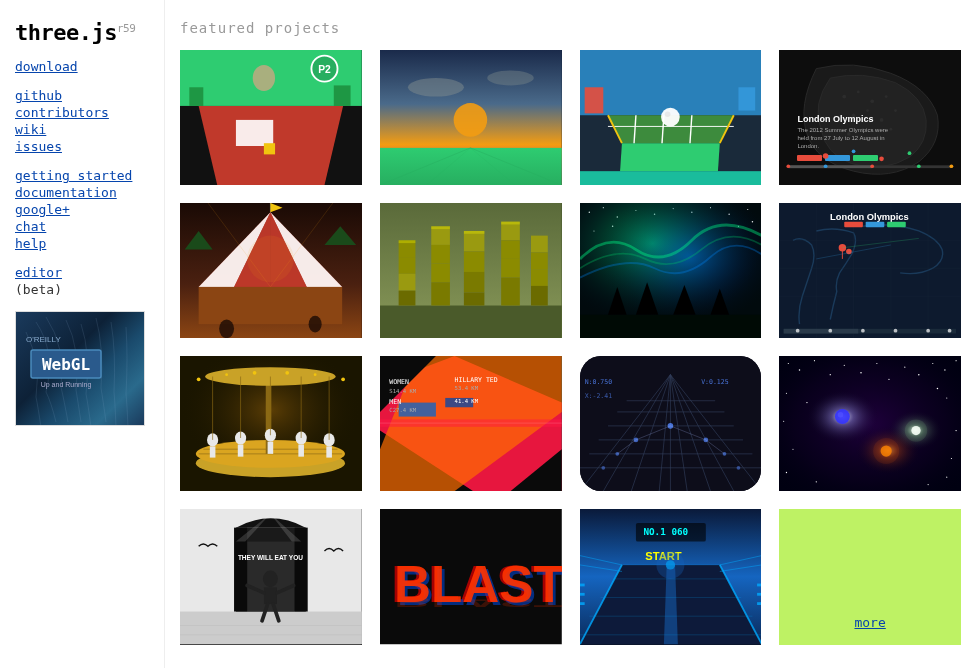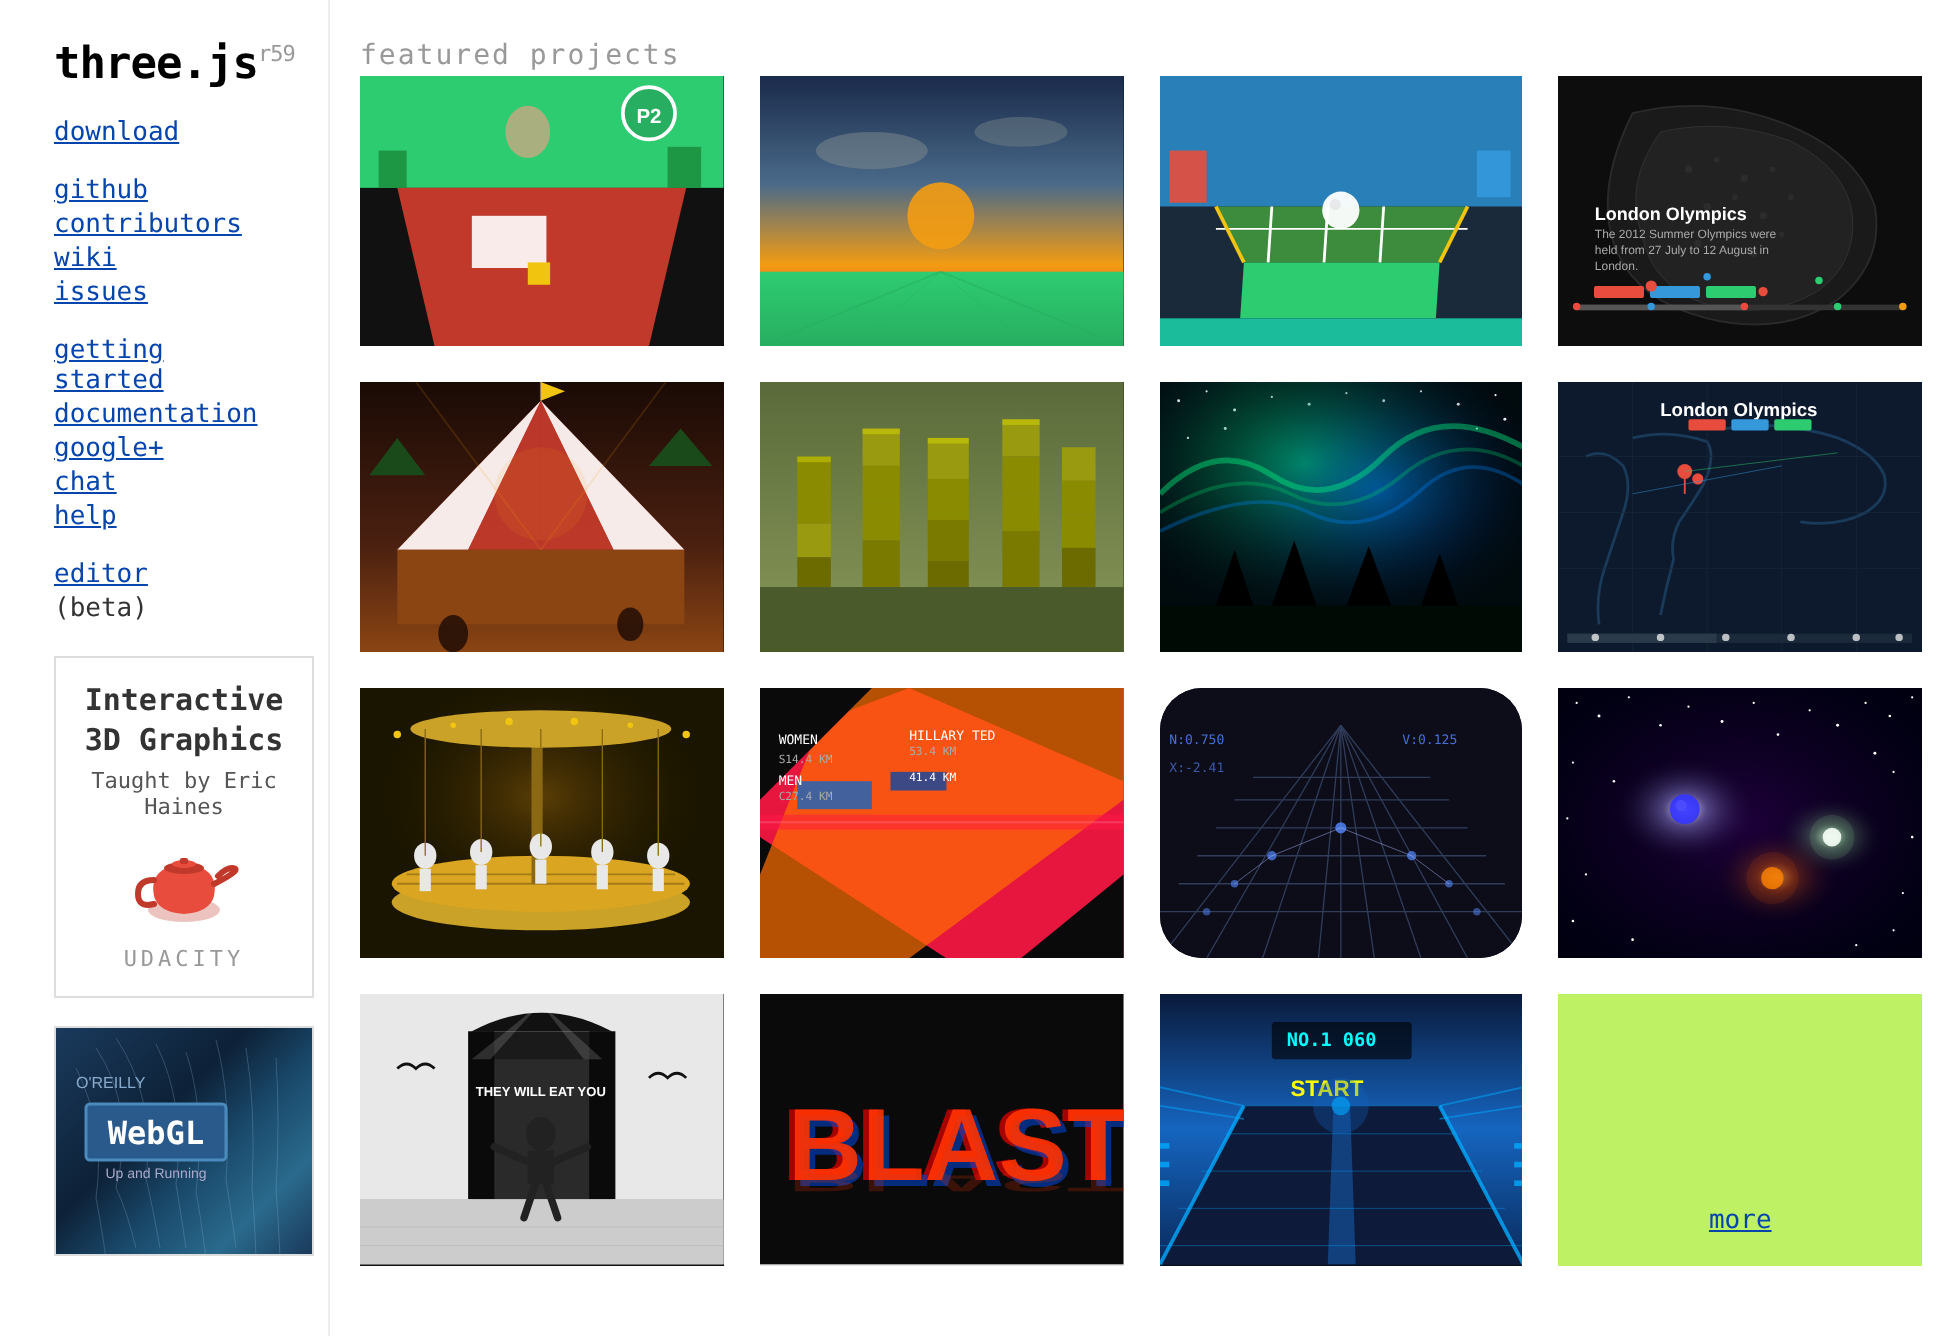--- a/index.html
+++ b/index.html
@@ -14,21 +14,21 @@
       text-decoration: underline;
       cursor: pointer;
     }
     .layout {
       display: flex;
       min-height: 668px;
     }
     .sidebar {
       width: 165px;
       min-width: 165px;
-      padding: 20px 27px;
+      padding: 20px 15px;
       border-right: 1px solid #eee;
       flex-shrink: 0;
     }
     .sidebar-title {
       font-size: 22px;
       font-weight: bold;
       color: #000;
       letter-spacing: -0.5px;
       margin-bottom: 2px;
     }
@@ -87,21 +87,21 @@
       justify-content: center;
     }
     .main {
       flex: 1;
       padding: 20px 15px;
     }
     .main-title {
       font-size: 14px;
       color: #999;
       letter-spacing: 1px;
-      margin-bottom: 2px;
+      margin-bottom: 14px;
       font-weight: normal;
     }
     .grid {
       display: grid;
       grid-template-columns: repeat(4, 1fr);
       gap: 18px;
     }
     .grid-item {
       width: 100%;
       aspect-ratio: 195 / 145;
@@ -160,39 +160,20 @@
       <a>help</a>
     </div>
 
     <div class="sidebar-section">
       <span>
         <a>editor</a>
         <span> <span>(beta)</span></span>
       </span>
     </div>
 
-    <div class="ad-block">
-      <div class="ad-title">Interactive<br>3D Graphics</div>
-      <div class="ad-subtitle">Taught by Eric Haines</div>
-
-      <svg class="teapot-svg" width="55" height="45" viewBox="0 0 55 45">
-        <ellipse cx="27" cy="35" rx="18" ry="6" fill="#c0392b" opacity="0.3"></ellipse>
-
-        <path d="M12,28 Q10,18 18,14 Q27,10 36,14 Q44,18 42,28 Q40,36 27,37 Q14,36 12,28 Z" fill="#e74c3c"></path>
-
-        <ellipse cx="27" cy="14" rx="10" ry="3" fill="#c0392b"></ellipse>
-        <ellipse cx="27" cy="12" rx="6" ry="2" fill="#e74c3c"></ellipse>
-        <rect x="25" y="9" width="4" height="3" rx="1" fill="#c0392b"></rect>
-
-        <path d="M42,22 Q50,18 52,16 Q54,14 51,14 Q48,14 44,18" fill="none" stroke="#c0392b" stroke-width="3" stroke-linecap="round"></path>
-
-        <path d="M12,20 Q4,20 4,27 Q4,34 12,32" fill="none" stroke="#c0392b" stroke-width="3" stroke-linecap="round"></path>
-      </svg>
-      <div class="ad-brand">UDACITY</div>
-    </div>
 
     <div class="book-block">
 
       <svg width="130" height="115" style="position:absolute;top:0;left:0;">
         <g opacity="0.3" stroke="#88aacc" stroke-width="0.5">
           <path d="M20,10 Q40,40 30,80 Q35,90 40,110" fill="none"></path>
           <path d="M30,5 Q50,35 45,75 Q48,88 52,110" fill="none"></path>
           <path d="M10,20 Q25,50 20,85 Q22,95 25,115" fill="none"></path>
           <path d="M50,8 Q65,38 60,78 Q62,90 65,110" fill="none"></path>
           <path d="M65,12 Q75,42 70,82 Q72,92 75,115" fill="none"></path>

